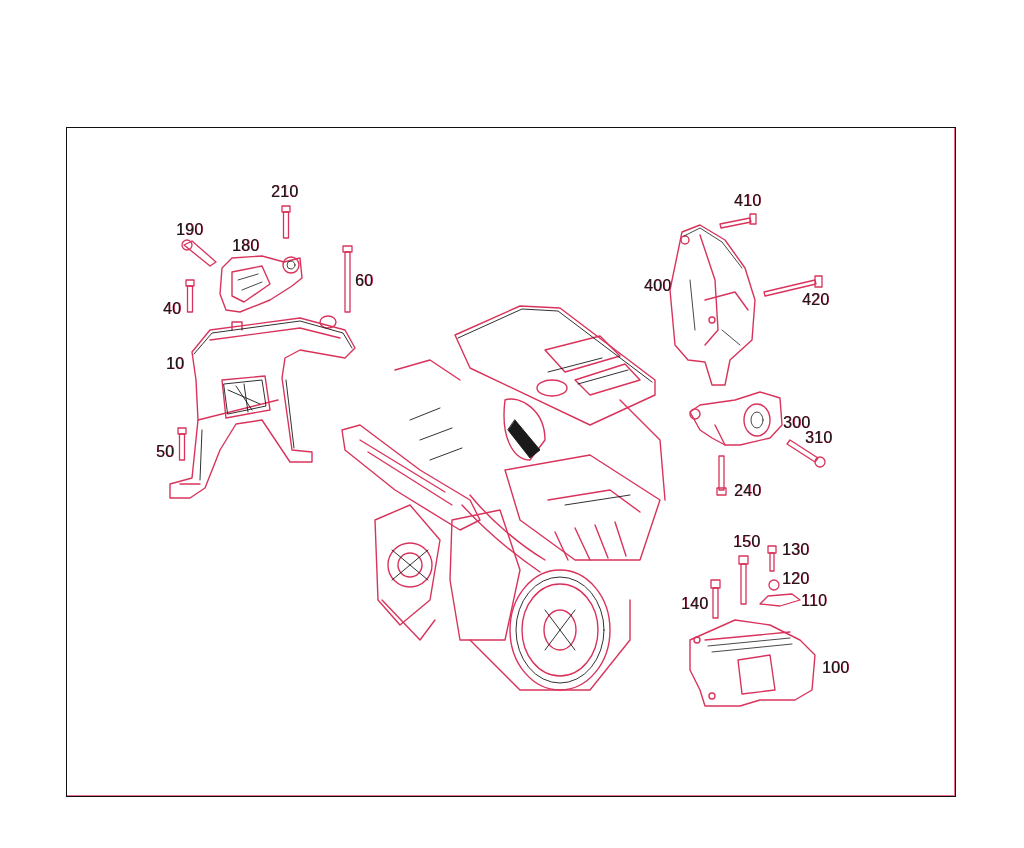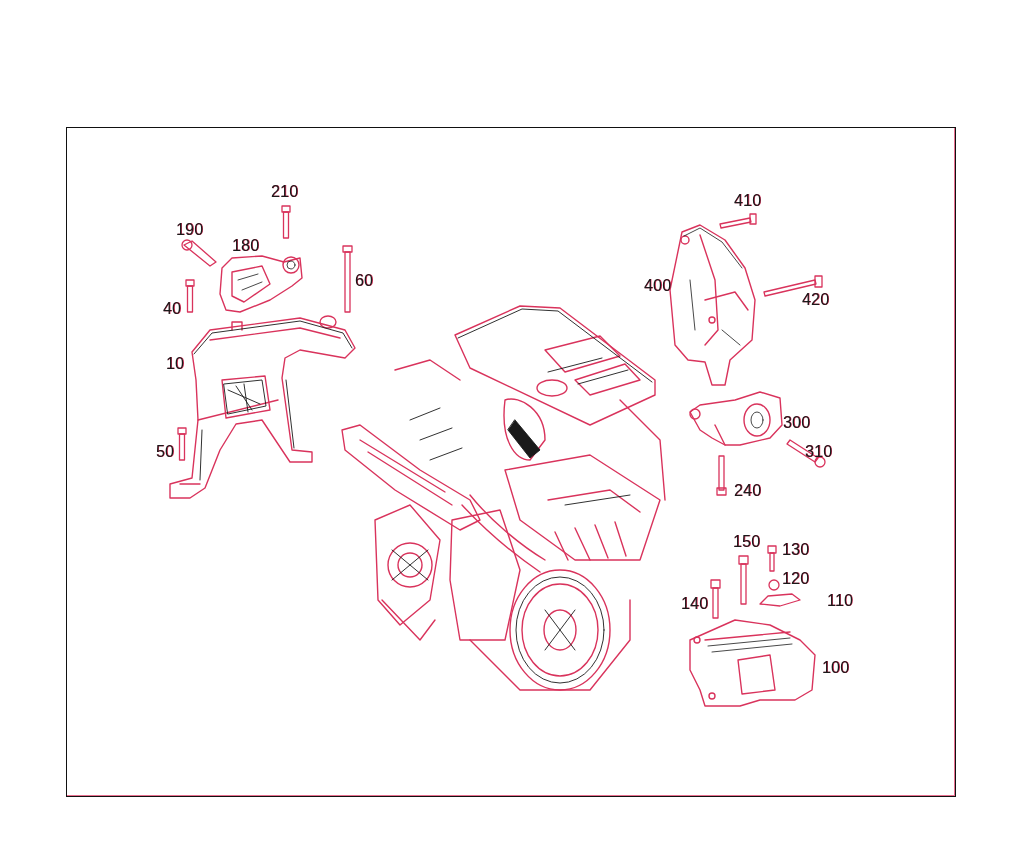--- a/index.html
+++ b/index.html
@@ -191,20 +191,20 @@
 <div class="callout" style="left:176px;top:222px;">190</div>
 <div class="callout" style="left:232px;top:238px;">180</div>
 <div class="callout" style="left:355px;top:273px;">60</div>
 <div class="callout" style="left:163px;top:301px;">40</div>
 <div class="callout" style="left:166px;top:356px;">10</div>
 <div class="callout" style="left:156px;top:444px;">50</div>
 <div class="callout" style="left:734px;top:193px;">410</div>
 <div class="callout" style="left:802px;top:251px;margin-top:41px;">420</div>
 <div class="callout" style="left:644px;top:278px;">400</div>
 <div class="callout" style="left:783px;top:389px;margin-top:26px;">300</div>
-<div class="callout" style="left:805px;top:444px;">310</div>
+<div class="callout" style="left:805px;top:430px;">310</div>
 <div class="callout" style="left:734px;top:483px;">240</div>
 <div class="callout" style="left:733px;top:534px;text-align:center;">150</div>
 <div class="callout" style="left:782px;top:542px;">130</div>
 <div class="callout" style="left:782px;top:571px;">120</div>
-<div class="callout" style="left:827px;top:593px;">110</div>
+<div class="callout" style="left:801px;top:593px;">110</div>
 <div class="callout" style="left:681px;top:596px;">140</div>
 <div class="callout" style="left:822px;top:660px;">100</div>
 
 </body></html>

